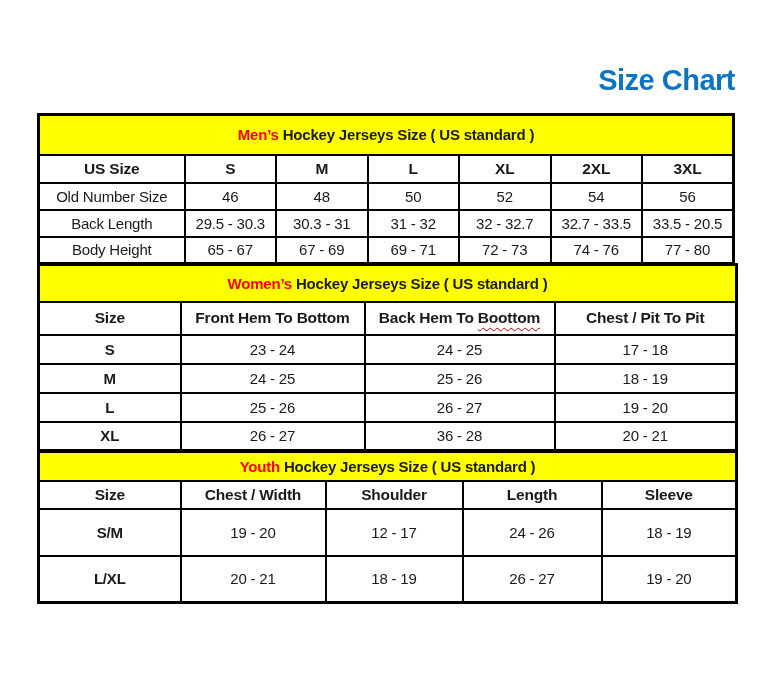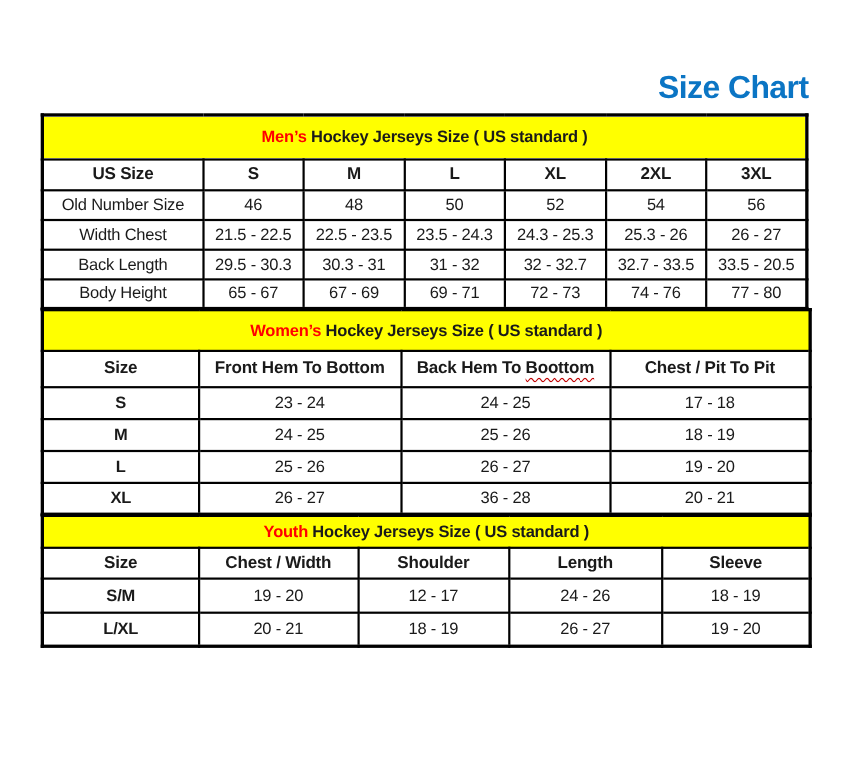--- a/index.html
+++ b/index.html
@@ -14,21 +14,21 @@
   html,body{margin:0;padding:0;}
   body{
     width:776px;height:692px;position:relative;background:#ffffff;
     font-family:"Liberation Sans",sans-serif;color:var(--c-text);
   }
   .title{
     position:absolute;left:37px;top:64px;width:698px;
     text-align:right;font-size:29px;font-weight:bold;
     color:var(--c-title);letter-spacing:-0.5px;
   }
-  #tables{position:absolute;left:37px;top:103px;width:698px;}
+  #tables{position:absolute;left:37px;top:113px;width:698px;}
   table.size-table{
     border-collapse:collapse;table-layout:fixed;width:698px;
     border:3px solid var(--c-border);
   }
   .t-womens,.t-youth{margin-top:-2px;}
   .size-table td,.size-table th{
     border:2px solid var(--c-border);
     text-align:center;vertical-align:middle;padding:0 2px;
     font-size:15px;letter-spacing:-0.2px;overflow:hidden;white-space:nowrap;
   }
@@ -42,21 +42,21 @@
   .t-womens .row-label,.t-youth .row-label{font-weight:bold;}
   
   .t-mens .banner-row{height:40px;}
   .t-mens .header-row{height:28px;}
   .t-mens .data-row{height:27px;}
   .t-womens .banner-row{height:37px;}
   .t-womens .header-row{height:33px;}
   .t-womens .data-row{height:29px;}
   .t-youth .banner-row{height:29px;}
   .t-youth .header-row{height:28px;}
-  .t-youth .data-row{height:31px;}
+  .t-youth .data-row{height:47px;}
   
   .t-mens col.c0{width:146px;}
   .t-womens col.c0{width:142px;}
   .t-womens col.c1{width:184px;}
   .t-womens col.c2{width:190px;}
   .t-womens col.c3{width:182px;}
   .t-youth col.c0{width:142px;}
   .t-youth col.c1{width:145px;}
   .t-youth col.c2{width:137px;}
   .t-youth col.c3{width:139px;}
@@ -101,29 +101,20 @@
         <tr class="data-row">
           <th class="row-label">Old Number Size</th>
           <td class="data-cell">46</td>
           <td class="data-cell">48</td>
           <td class="data-cell">50</td>
           <td class="data-cell">52</td>
           <td class="data-cell">54</td>
           <td class="data-cell">56</td>
         </tr>
         <tr class="data-row">
-          <th class="row-label">Width Chest</th>
-          <td class="data-cell">21.5 - 22.5</td>
-          <td class="data-cell">22.5 - 23.5</td>
-          <td class="data-cell">23.5 - 24.3</td>
-          <td class="data-cell">24.3 - 25.3</td>
-          <td class="data-cell">25.3 - 26</td>
-          <td class="data-cell">26 - 27</td>
-        </tr>
-        <tr class="data-row">
           <th class="row-label">Back Length</th>
           <td class="data-cell">29.5 - 30.3</td>
           <td class="data-cell">30.3 - 31</td>
           <td class="data-cell">31 - 32</td>
           <td class="data-cell">32 - 32.7</td>
           <td class="data-cell">32.7 - 33.5</td>
           <td class="data-cell">33.5 - 20.5</td>
         </tr>
         <tr class="data-row">
           <th class="row-label">Body Height</th>

